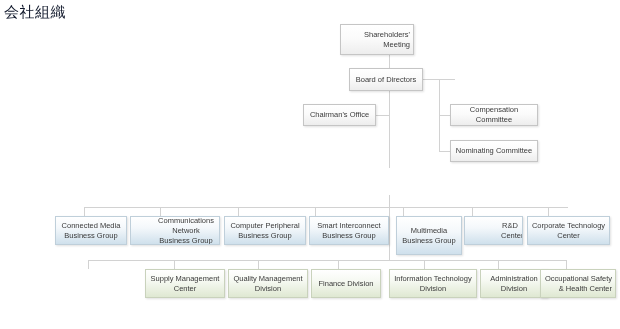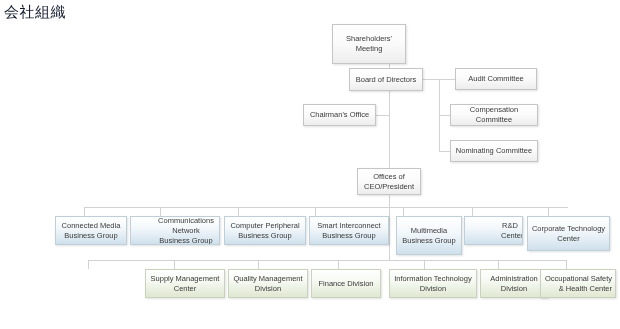--- a/index.html
+++ b/index.html
@@ -117,49 +117,42 @@
 
   <div class="conn h" style="left:88px; top:260px; width:478px;"></div>
   <div class="conn v" style="left:88px;  top:260px; height:9px;"></div>
   <div class="conn v" style="left:174px; top:260px; height:9px;"></div>
   <div class="conn v" style="left:258px; top:260px; height:9px;"></div>
   <div class="conn v" style="left:338px; top:260px; height:9px;"></div>
   <div class="conn v" style="left:424px; top:260px; height:9px;"></div>
   <div class="conn v" style="left:498px; top:260px; height:9px;"></div>
   <div class="conn v" style="left:566px; top:260px; height:9px;"></div>
 
-  <div class="node grey" style="left:332px; top:24px; width:74px; height:40px;">
+  <div class="node grey" style="left:340px; top:24px; width:74px; height:31px;text-align:right;">
     <span class="lbl">Shareholders'
 Meeting</span>
   </div>
 
   <div class="node grey" style="left:349px; top:68px; width:74px; height:23px;">
     <span class="lbl">Board of Directors</span>
   </div>
 
   <div class="node grey" style="left:303px; top:104px; width:73px; height:22px;">
     <span class="lbl">Chairman's Office</span>
   </div>
 
-  <div class="node grey" style="left:455px; top:68px; width:82px; height:22px;">
-    <span class="lbl">Audit Committee</span>
-  </div>
 
   <div class="node grey" style="left:450px; top:104px; width:88px; height:22px;">
     <span class="lbl">Compensation Committee</span>
   </div>
 
   <div class="node grey" style="left:450px; top:140px; width:88px; height:22px;">
     <span class="lbl">Nominating Committee</span>
   </div>
 
-  <div class="node grey" style="left:357px; top:168px; width:64px; height:27px;">
-    <span class="lbl">Offices of
-CEO/President</span>
-  </div>
 
   <div class="node blue" style="left:55px; top:216px; width:72px; height:29px;">
     <span class="lbl">Connected Media
 Business Group</span>
   </div>
 
   <div class="node blue" style="left:130px; top:216px; width:90px; height:29px;padding-left:25px;">
     <span class="lbl">Communications Network
 Business Group</span>
   </div>
@@ -176,21 +169,21 @@
 
   <div class="node blue" style="left:396px; top:216px; width:66px; height:39px;">
     <span class="lbl">Multimedia
 Business Group</span>
   </div>
 
   <div class="node blue" style="left:464px; top:216px; width:59px; height:29px;padding-left:36px;">
     <span class="lbl">R&amp;D Center</span>
   </div>
 
-  <div class="node blue" style="left:527px; top:216px; width:83px; height:35px;justify-content:flex-end;">
+  <div class="node blue" style="left:527px; top:216px; width:83px; height:29px;justify-content:flex-end;">
     <span class="lbl">Corporate Technology
 Center</span>
   </div>
 
 
   <div class="node green" style="left:145px; top:269px; width:80px; height:29px;">
     <span class="lbl">Supply Management
 Center</span>
   </div>
 

